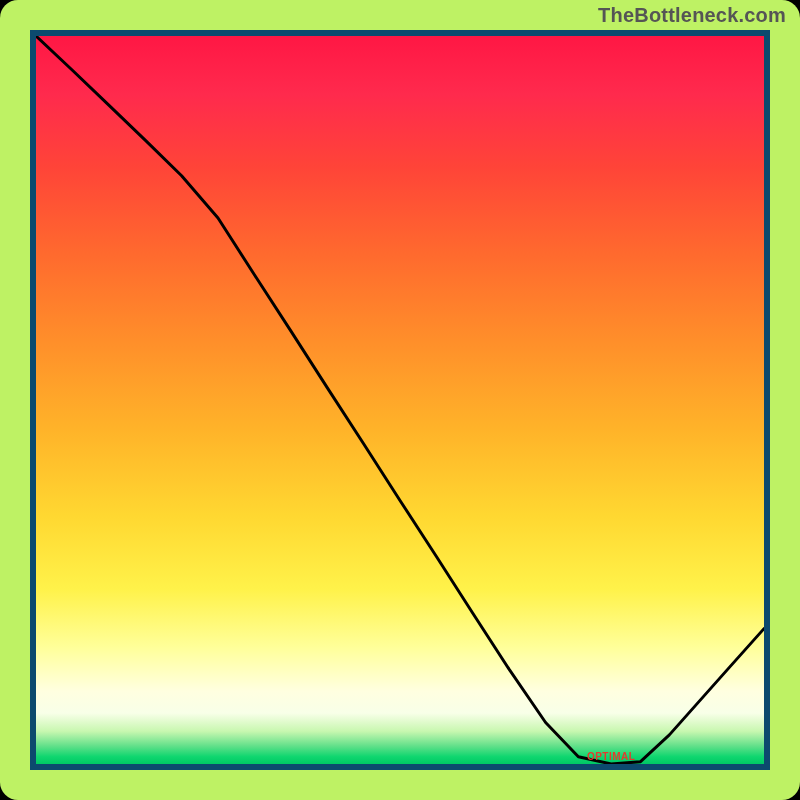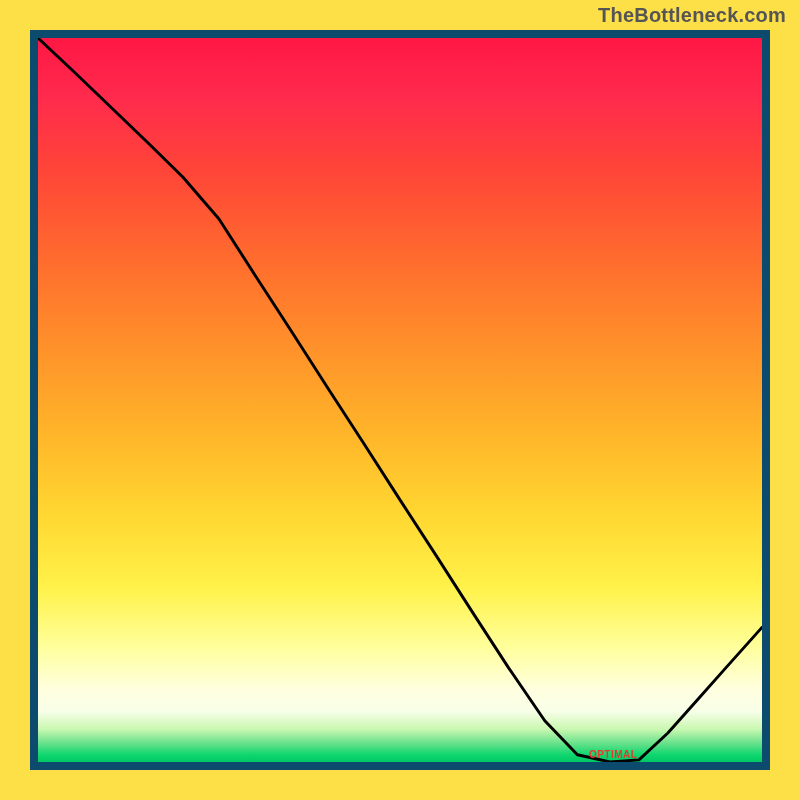--- a/index.html
+++ b/index.html
@@ -8,39 +8,40 @@
     width: 800px;
     height: 800px;
     background: #000;
     font-family: Arial, Helvetica, sans-serif;
     overflow: hidden;
   }
   .frame {
     position: relative;
     width: 800px;
     height: 800px;
-    background: #fde047;
+    background: #bef264;
+    border-radius: 18px;
   }
   .watermark {
     position: absolute;
     top: 4px;
     right: 14px;
     color: #555;
     font-size: 20px;
     font-weight: 600;
     letter-spacing: 0.2px;
   }
   .plot-border {
     position: absolute;
     left: 30px;
     top: 30px;
     width: 740px;
     height: 740px;
     box-sizing: border-box;
-    border: 8px solid #0c4a6e;
+    border: 6px solid #0c4a6e;
     overflow: hidden;
   }
   .gradient {
     position: absolute;
     inset: 0;
     
     background: linear-gradient(
       to bottom,
       #ff1744 0%,
       #ff2a4d 8%,

